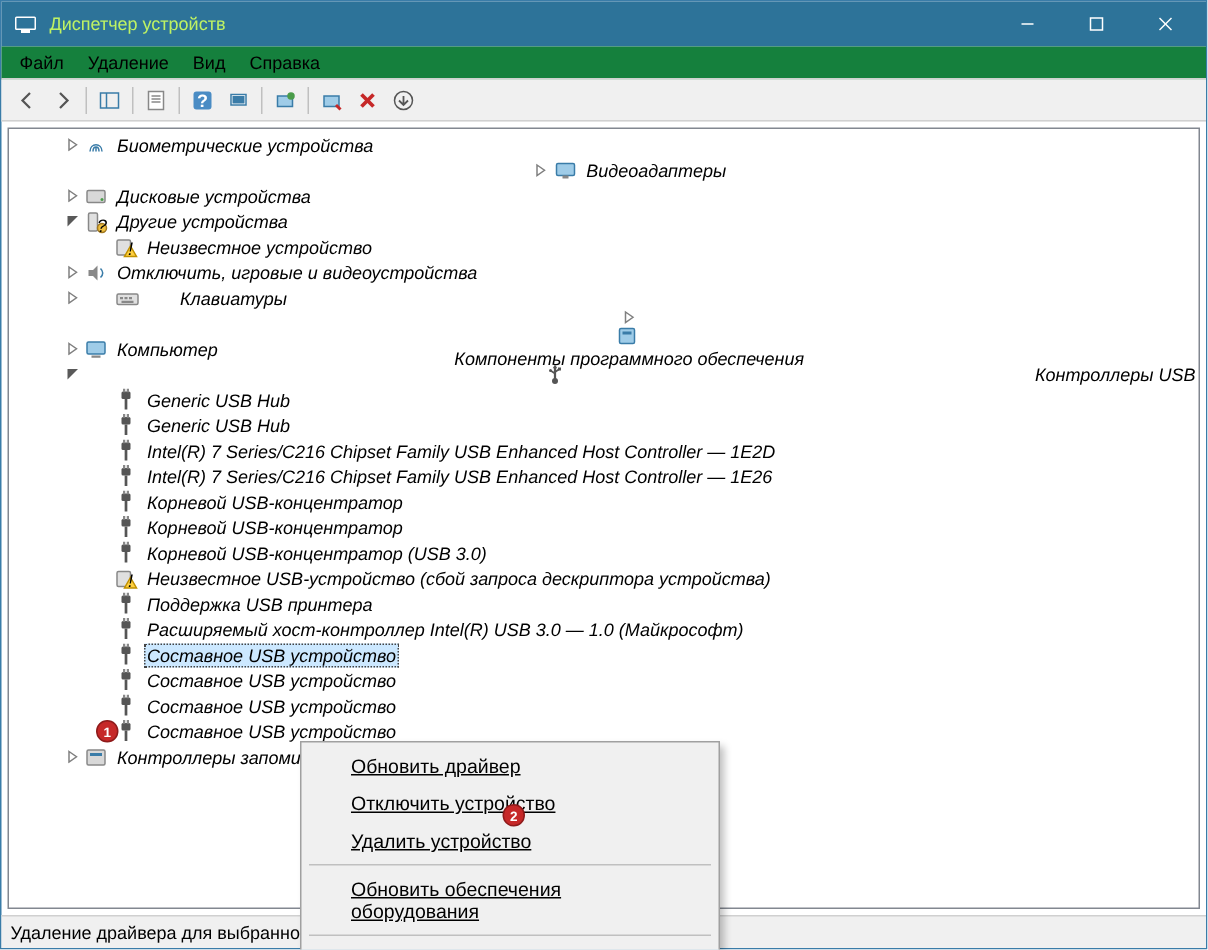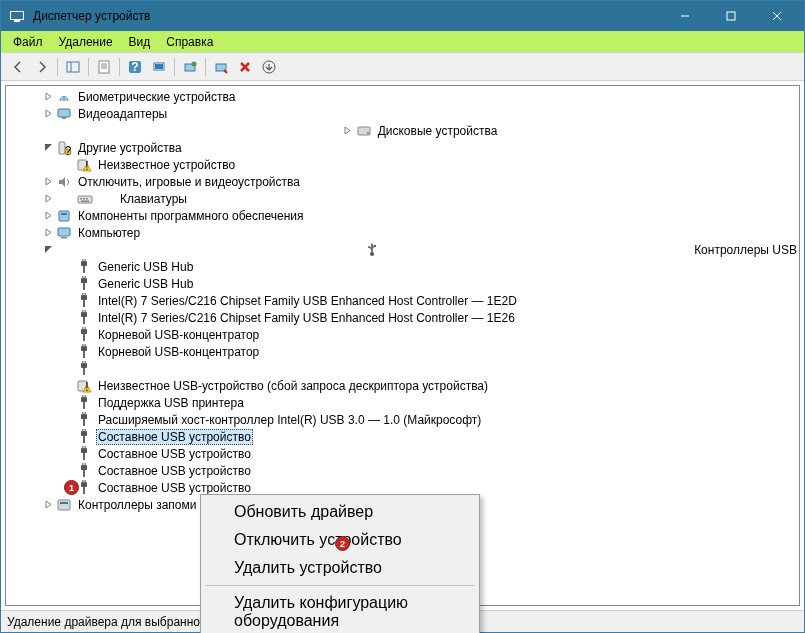--- a/index.html
+++ b/index.html
@@ -1,50 +1,50 @@
 <!DOCTYPE html>
 <html><head>
 <meta charset="utf-8">
 <style>
 * { margin: 0; padding: 0; box-sizing: border-box; font-family: "Segoe UI", Tahoma, sans-serif; font-size: 12px; }
 body { background: #fff; width: 805px; height: 633px; overflow: hidden; position: relative; }
 
 .window { width: 805px; height: 633px; border: 1px solid #3a7ca8; display: flex; flex-direction: column; background: #fff; }
 
-.titlebar { height: 30px; background: #2d7399; color: #000000; display: flex; align-items: center; padding: 0 4px 0 8px; }
+.titlebar { height: 30px; background: #2d7399; color: #bef264; display: flex; align-items: center; padding: 0 4px 0 8px; }
 .titlebar-icon { width: 16px; height: 16px; margin-right: 8px; display: flex; align-items: center; justify-content: center; }
 .titlebar-title { flex: 1; font-size: 12px; }
 .titlebar-buttons { display: flex; height: 100%; }
 .titlebar-btn { width: 46px; height: 30px; display: flex; align-items: center; justify-content: center; color: #fff; cursor: default; }
 
-.menubar { height: 22px; background: #bef264; border-bottom: 1px solid #d0d0d0; display: flex; align-items: center; padding: 0 4px; }
+.menubar { height: 22px; background: #15803d; border-bottom: 1px solid #d0d0d0; display: flex; align-items: center; padding: 0 4px; }
 .menu-item { padding: 2px 8px; cursor: default; font-size: 12px; }
 
 .toolbar { height: 28px; background: #f0f0f0; border-bottom: 1px solid #d0d0d0; display: flex; align-items: center; padding: 0 6px; gap: 2px; }
 .tb-btn { width: 22px; height: 22px; display: flex; align-items: center; justify-content: center; cursor: default; border: 1px solid transparent; }
 .tb-sep { width: 1px; height: 18px; background: #c0c0c0; margin: 0 2px; }
 
 .content { flex: 1; display: flex; flex-direction: column; padding: 4px; overflow: hidden; }
 .tree-wrap { flex: 1; border: 1px solid #828790; position: relative; overflow: hidden; }
-.tree { position: absolute; inset: 0; overflow-y: auto; overflow-x: hidden; padding: 2px 0; }
+.tree { position: absolute; inset: 0; overflow-y: auto; overflow-x: hidden; padding: 2px 0; font-style: italic; }
 .tree::-webkit-scrollbar { width: 17px; }
 .tree::-webkit-scrollbar-track { background: #f0f0f0; }
 .tree::-webkit-scrollbar-thumb { background: #c0c0c0; border: 1px solid #a0a0a0; }
 .tree::-webkit-scrollbar-button { background: #f0f0f0; height: 17px; border: 1px solid #c0c0c0; }
 
 .node { display: flex; align-items: center; height: 17px; white-space: nowrap; cursor: default; }
 .expander { width: 16px; display: flex; align-items: center; justify-content: center; color: #808080; font-size: 9px; }
 .node-icon { width: 16px; height: 16px; margin-right: 4px; display: flex; align-items: center; justify-content: center; flex-shrink: 0; }
 .node-label { font-size: 12px; padding: 0 2px; }
 .node-label.selected { background: #cce8ff; border: 1px dotted #444; padding: 0 1px; }
 
 .statusbar { height: 22px; background: #f0f0f0; border-top: 1px solid #d0d0d0; display: flex; align-items: center; padding: 0 6px; font-size: 12px; }
 
 .context-menu { position: absolute; left: 200px; top: 494px; width: 280px; background: #f0f0f0; border: 1px solid #a0a0a0; box-shadow: 3px 3px 5px rgba(0,0,0,0.25); padding: 3px; z-index: 100; }
-.ctx-item { padding: 5px 20px 5px 30px; font-size: 16px; cursor: default; position: relative; }
+.ctx-item { padding: 5px 20px 5px 30px; font-size: 13px; cursor: default; position: relative; text-decoration: underline; }
 .ctx-item.bold { font-weight: 600; margin-top: 33px; }
 .ctx-sep { height: 1px; background: #c0c0c0; margin: 3px 2px; }
 
 .badge { position: absolute; width: 15px; height: 15px; border-radius: 50%; background: #c62828; color: #fff; font-size: 9px; font-weight: bold; display: flex; align-items: center; justify-content: center; border: 1px solid #8e1a1a; z-index: 200; }
 
 
 svg { display: block; }
 </style>
 </head>
 <body>
@@ -164,35 +164,35 @@
                 <path d="M2 1 L7 4.5 L2 8 Z" fill="none" stroke="#808080"></path>
               </svg>
             </span>
             <span class="node-icon">
               <svg width="16" height="16" viewBox="0 0 16 16">
                 <path d="M4 12 C4 6 12 6 12 12 M6 12 C6 8 10 8 10 12 M8 12 L8 9" fill="none" stroke="#3a7ca8" stroke-width="1"></path>
               </svg>
             </span>
             <span class="node-label">Биометрические устройства</span>
           </div>
-          <div class="node" style="padding-left: 34px;">
+          <div class="node" style="padding-left: 34px; justify-content: center;">
             <span class="expander">
               <svg width="9" height="9">
                 <path d="M2 1 L7 4.5 L2 8 Z" fill="none" stroke="#808080"></path>
               </svg>
             </span>
             <span class="node-icon">
               <svg width="16" height="16" viewBox="0 0 16 16">
                 <rect x="2" y="3" width="12" height="8" rx="1" fill="#9fcce8" stroke="#3a7ca8"></rect>
                 <rect x="6" y="11" width="4" height="2" fill="#888"></rect>
               </svg>
             </span>
             <span class="node-label">Видеоадаптеры</span>
           </div>
-          <div class="node" style="padding-left: 34px; justify-content: center;">
+          <div class="node" style="padding-left: 34px;">
             <span class="expander">
               <svg width="9" height="9">
                 <path d="M2 1 L7 4.5 L2 8 Z" fill="none" stroke="#808080"></path>
               </svg>
             </span>
             <span class="node-icon">
               <svg width="16" height="16" viewBox="0 0 16 16">
                 <rect x="2" y="4" width="12" height="8" rx="1" fill="#d8d8d8" stroke="#888"></rect>
                 <circle cx="12" cy="10" r="1" fill="#4a9c4a"></circle>
               </svg>
@@ -249,21 +249,21 @@
               <svg width="16" height="16" viewBox="0 0 16 16">
                 <rect x="1" y="5" width="14" height="7" rx="1" fill="#e0e0e0" stroke="#888"></rect>
                 <rect x="3" y="7" width="2" height="1.5" fill="#888"></rect>
                 <rect x="6" y="7" width="2" height="1.5" fill="#888"></rect>
                 <rect x="9" y="7" width="2" height="1.5" fill="#888"></rect>
                 <rect x="4" y="9.5" width="8" height="1.5" fill="#888"></rect>
               </svg>
             </span>
             <span class="node-label">Клавиатуры</span>
           </div>
-          <div class="node" style="padding-left: 34px;">
+          <div class="node" style="padding-left: 34px; flex-direction: column;">
             <span class="expander">
               <svg width="9" height="9">
                 <path d="M2 1 L7 4.5 L2 8 Z" fill="none" stroke="#808080"></path>
               </svg>
             </span>
             <span class="node-icon">
               <svg width="16" height="16" viewBox="0 0 16 16">
                 <rect x="3" y="3" width="10" height="10" rx="1" fill="#9fcce8" stroke="#3a7ca8"></rect>
                 <rect x="5" y="5" width="6" height="2" fill="#3a7ca8"></rect>
               </svg>
@@ -377,20 +377,21 @@
           <div class="node" style="padding-left: 54px;">
             <span class="expander"></span>
             <span class="node-icon">
               <svg width="16" height="16" viewBox="0 0 16 16">
                 <rect x="5" y="2" width="6" height="5" rx="1" fill="#555"></rect>
                 <rect x="6" y="0" width="1.5" height="2.5" fill="#888"></rect>
                 <rect x="8.5" y="0" width="1.5" height="2.5" fill="#888"></rect>
                 <line x1="8" y1="7" x2="8" y2="14" stroke="#555" stroke-width="1.8"></line>
               </svg>
             </span>
+            <span class="node-label">Корневой USB-концентратор (USB 3.0)</span>
           </div>
           <div class="node" style="padding-left: 54px;">
             <span class="expander"></span>
             <span class="node-icon">
               <svg width="16" height="16" viewBox="0 0 16 16">
                 <rect x="2" y="3" width="9" height="10" rx="1" fill="#e0e0e0" stroke="#888"></rect>
                 <polygon points="11,7 15,14 7,14" fill="#ffd040" stroke="#c09000"></polygon>
                 <text x="11" y="13.2" text-anchor="middle" font-size="5.5" fill="#000">!</text>
               </svg>
             </span>
@@ -490,19 +491,19 @@
     <span>Удаление драйвера для выбранного устройства.</span>
   </div>
 
 </div>
 
 <div class="context-menu" id="ctx">
     <div class="ctx-item">Обновить драйвер</div>
     <div class="ctx-item">Отключить устройство</div>
     <div class="ctx-item">Удалить устройство</div>
     <div class="ctx-sep"></div>
-    <div class="ctx-item">Удалить конфигурацию оборудования</div>
+    <div class="ctx-item">Обновить обеспечения оборудования</div>
     <div class="ctx-sep"></div>
     <div class="ctx-item bold">Свойства</div>
   </div>
 
 <div class="badge" style="left:64px; top:480px;">1</div>
 <div class="badge" style="left:335px; top:536px;">2</div>
 
 </body></html>

